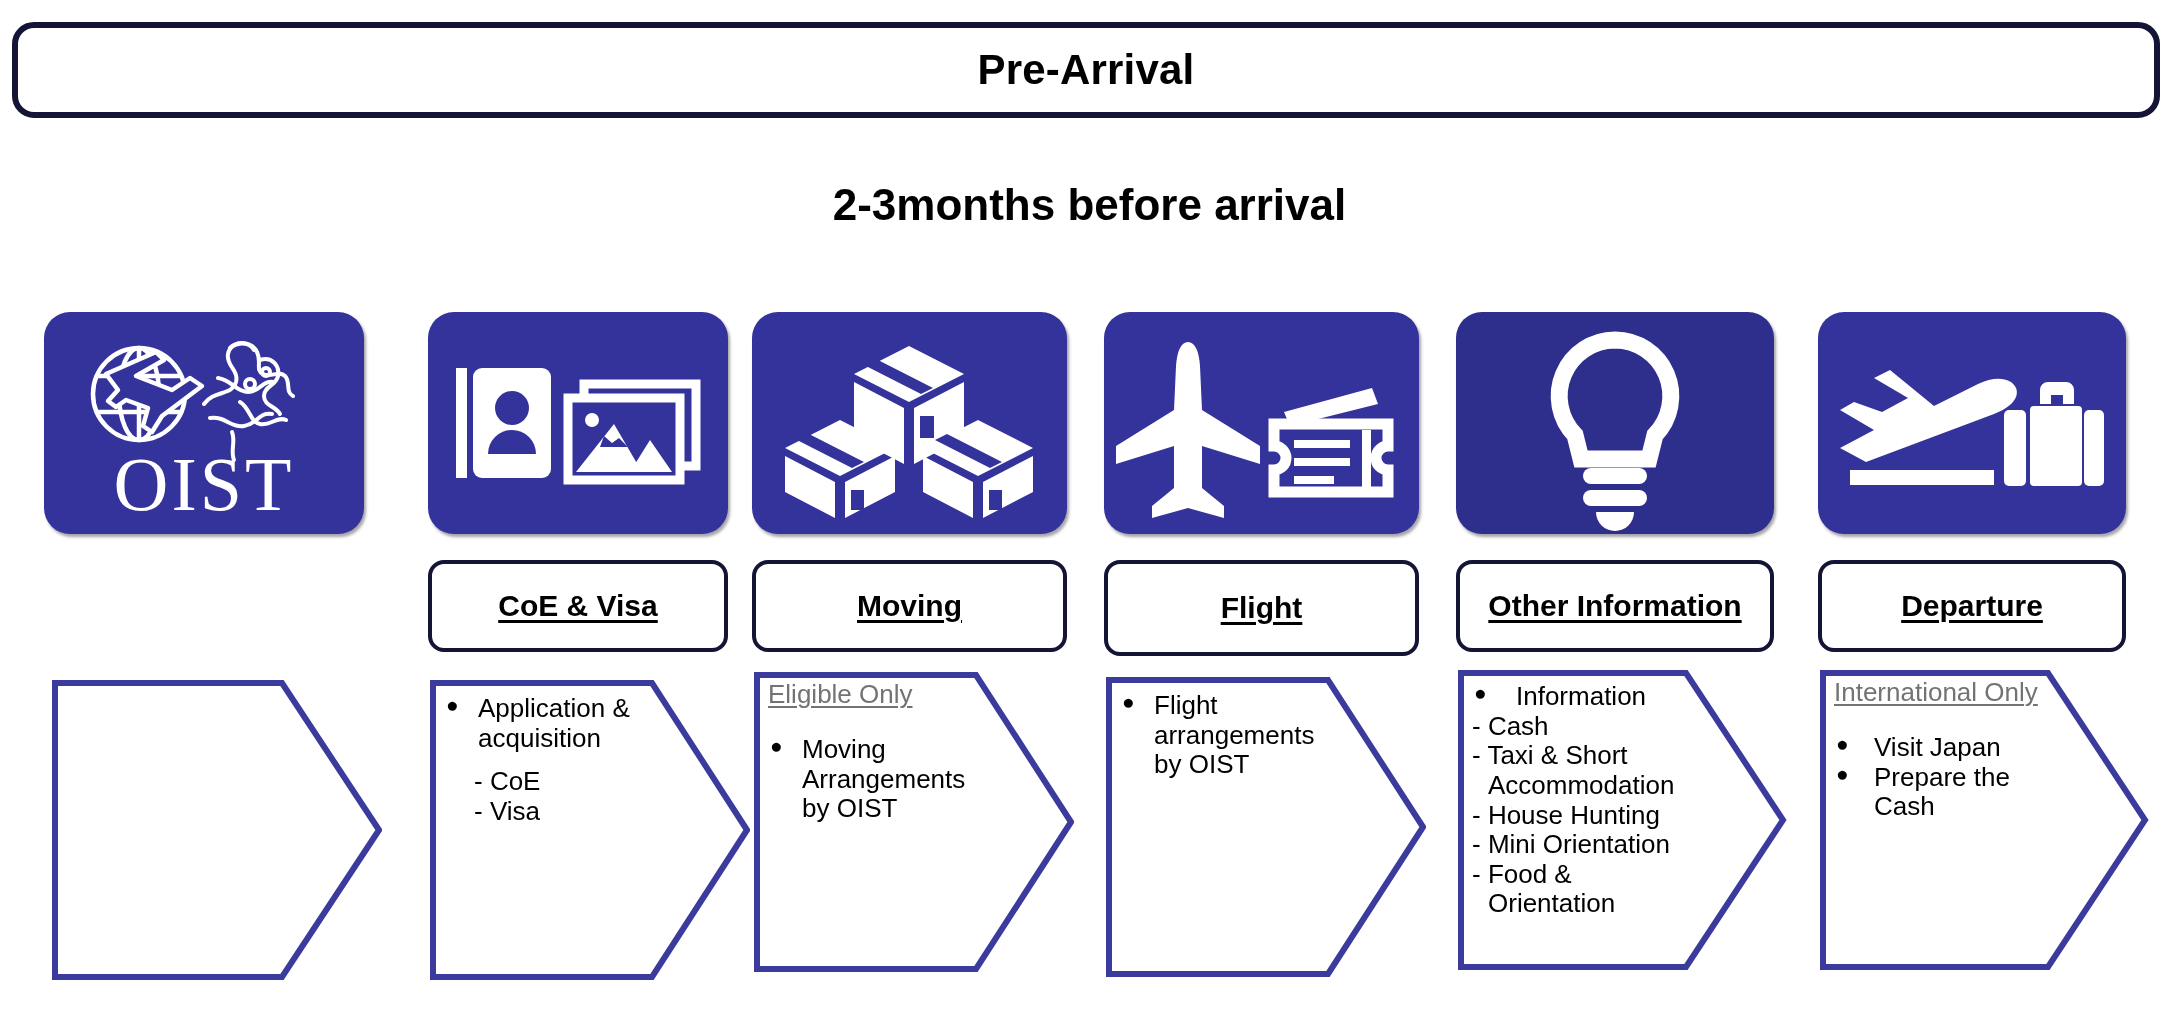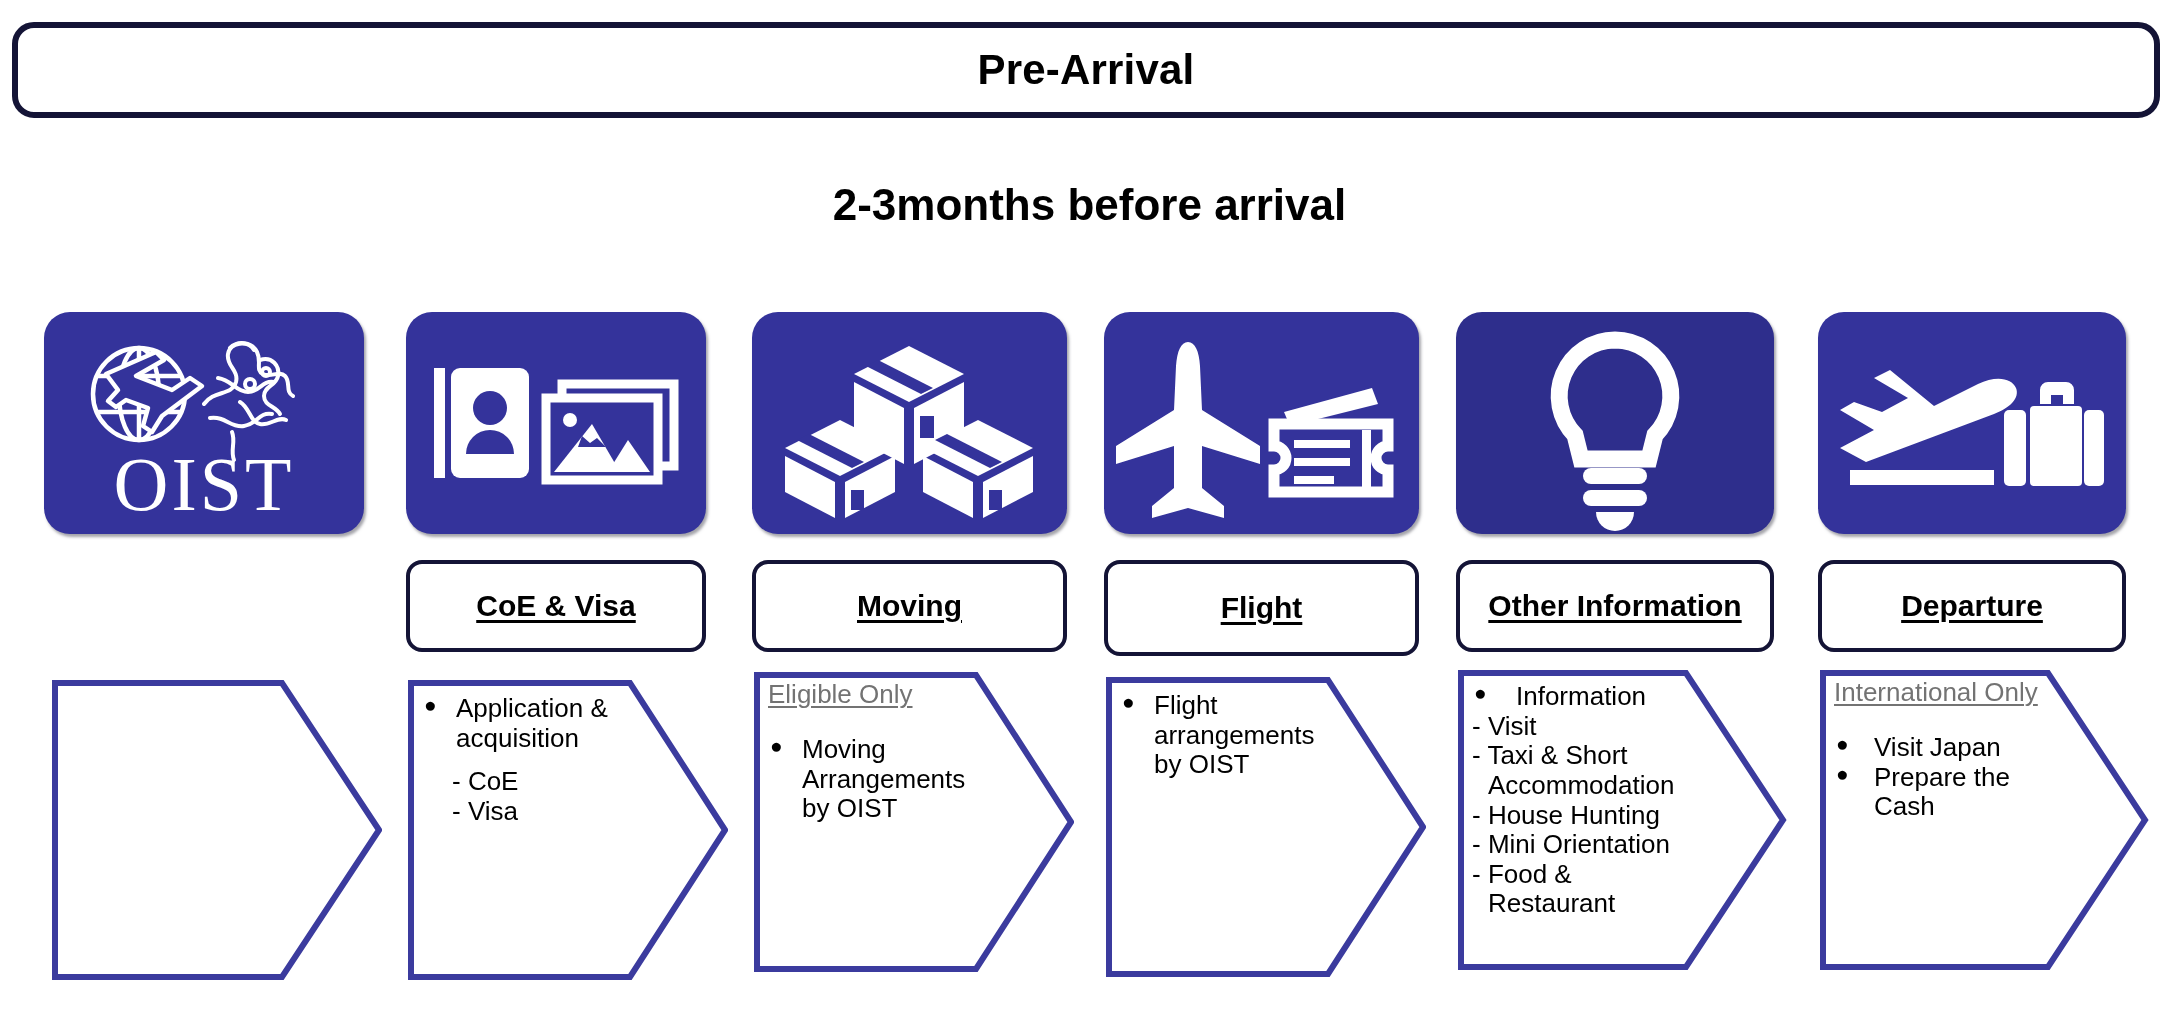--- a/index.html
+++ b/index.html
@@ -112,21 +112,21 @@
       </svg>
       </span>
     </div>
     <div class="chev" style="left:8px;top:368px;width:330px;height:300px;">
       <svg width="330" height="300">
         <polygon points="3,3 230,3 327,150 230,297 3,297" fill="#ffffff" stroke="#3b3b9e" stroke-width="6" stroke-linejoin="miter"></polygon>
       </svg>
     </div>
   </div>
 
-  <div class="col" style="left:406px;width:300px;">
+  <div class="col" style="left:428px;width:300px;">
     <div class="tile" style="width:300px;height:222px;">
       <span>
       <svg viewBox="0 0 300 222">
         <rect x="28" y="56" width="11" height="110" fill="#ffffff"></rect>
         <rect x="45" y="56" width="78" height="110" rx="9" fill="#ffffff"></rect>
         <circle cx="84" cy="96" r="17" fill="#34339b"></circle>
         <path d="M60 142 a24 24 0 0 1 48 0 z" fill="#34339b"></path>
         <rect x="156" y="72" width="112" height="82" fill="none" stroke="#ffffff" stroke-width="9"></rect>
         <rect x="140" y="86" width="112" height="82" fill="#34339b" stroke="#ffffff" stroke-width="9"></rect>
         <circle cx="164" cy="108" r="7" fill="#ffffff"></circle>
@@ -260,35 +260,35 @@
       <svg width="330" height="300">
         <polygon points="3,3 228,3 325,150 228,297 3,297" fill="#ffffff" stroke="#3b3b9e" stroke-width="6" stroke-linejoin="miter"></polygon>
       </svg>
       <div class="chev-body" style="width:250px;padding-top:12px;">
         <ul class="blist">
           <li class="tight" style="padding-left:44px;">
             <span>Information</span>
           </li>
         </ul>
         <div class="dash">
-          <span>- Visit</span>
+          <span>- Cash</span>
         </div>
         <div class="dash">
           <span>- Taxi &amp; Short</span><br>
           <span style="padding-left:16px;display:inline-block;text-align:right;">Accommodation</span>
         </div>
         <div class="dash">
           <span>- House Hunting</span>
         </div>
         <div class="dash">
           <span>- Mini Orientation</span>
         </div>
         <div class="dash">
           <span>- Food &amp;</span><br>
-          <span style="padding-left:16px;display:inline-block;">Restaurant</span>
+          <span style="padding-left:16px;display:inline-block;">Orientation</span>
         </div>
       </div>
     </div>
   </div>
 
   <div class="col" style="left:1818px;width:264px;">
     <div class="tile" style="width:308px;height:222px;">
       <span>
       <svg viewBox="0 0 308 222">
         <path d="M56 66 l16 -8 l44 36 l44 -22 c18 -9 34 -6 38 4 c4 10 -6 20 -22 26 l-128 48 l-26 -14 l34 -18 l-34 -20 l14 -8 l28 10 l26 -14 z" fill="#ffffff"></path>

